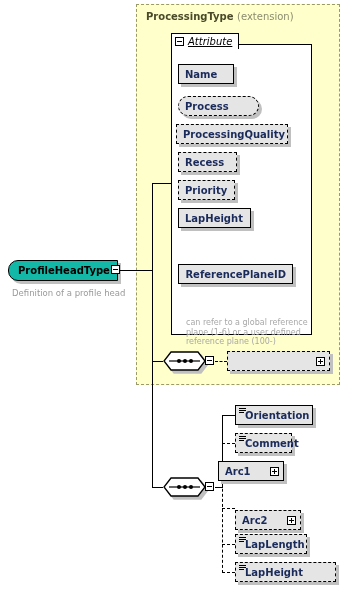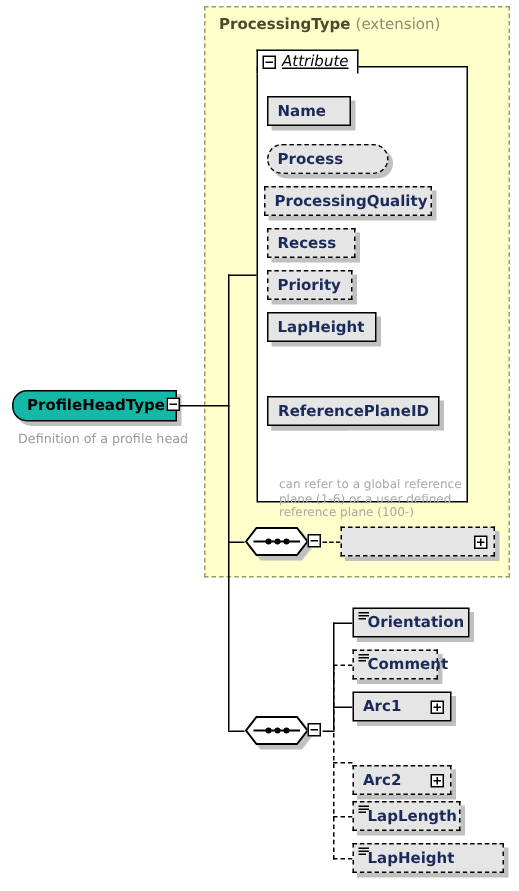--- a/index.html
+++ b/index.html
@@ -356,21 +356,21 @@
   <div class="node opt" style="left:235px; top:433px; width:57px;">
     <span class="anno-glyph">
         <i></i>
         <i></i>
         <i></i>
       </span>
     <span class="nlabel pad-anno">Comment</span>
   </div>
 
   <div class="line h" style="left:222px; top:471px; width:13px;"></div>
-  <div class="node req" style="left:235px; top:461px; width:66px;">
+  <div class="node req" style="left:218px; top:461px; width:66px;">
     <span class="nlabel">Arc1</span>
     <span class="pmbox plus expander"></span>
   </div>
 
   <div class="dline h" style="left:222px; top:508px; width:13px;"></div>
   <div class="node opt" style="left:235px; top:510px; width:66px;">
     <span class="nlabel">Arc2</span>
     <span class="pmbox plus expander"></span>
   </div>
 

